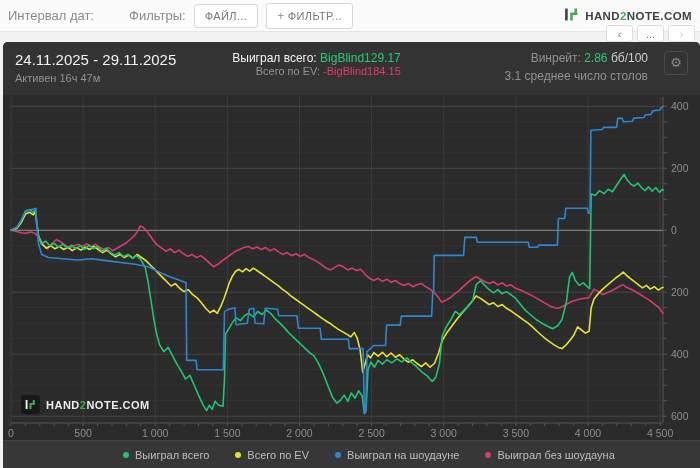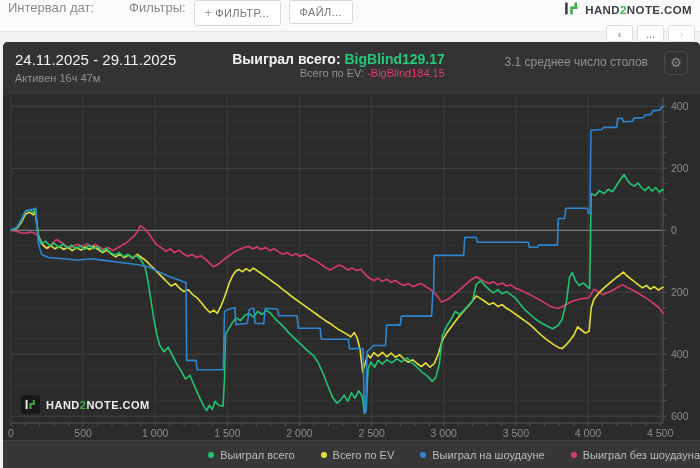--- a/index.html
+++ b/index.html
@@ -1,61 +1,61 @@
 <!DOCTYPE html>
 <html><head>
 <meta charset="utf-8">
 <style>
   *{margin:0;padding:0;box-sizing:border-box}
   html,body{width:700px;height:468px;overflow:hidden}
   body{position:relative;font-family:"Liberation Sans",sans-serif;background:#f2f2f2}
   
-  .topbar{height:32px;background:#fbfbfb;border-bottom:1px solid #e6e6e6;display:flex;align-items:flex-start;padding:0 8px;gap:8px;font-size:13px;color:#8a8a8a}
+  .topbar{height:32px;background:#fbfbfb;border-bottom:1px solid #e6e6e6;display:flex;align-items:center;padding:0 8px;gap:8px;font-size:13px;color:#8a8a8a}
   .tb-label{white-space:nowrap}
   .date-link{color:#3a3a3a;font-size:13.5px;border-bottom:1px solid #9a9a9a;cursor:pointer;white-space:nowrap;margin-right:2px}
   .caret{font-size:9px;color:#666;margin-left:2px}
   .tb-btn{background:#fff;border:1px solid #d7d7d7;border-radius:3px;font-size:11px;color:#777;padding:5px 10px;letter-spacing:.4px;white-space:nowrap;cursor:pointer}
   .plus{color:#999;margin-right:3px;font-size:12px}
   .brand{margin-left:auto;display:flex;align-items:center;gap:5px;font-weight:bold;font-size:11.5px;color:#3c4146;letter-spacing:.4px}
   .digit-green{color:#3fae4a}
   .nav-btns{position:absolute;top:25px;right:5px;display:flex;gap:4px;z-index:3}
   .nav-btn{width:27px;height:17px;background:#fff;border:1px solid #dcdcdc;border-radius:3px;color:#777;font-size:11px;line-height:14px;text-align:center;cursor:pointer}
   .nav-btn.dim{color:#c6c6c6}
   
   .panel{position:absolute;top:42px;left:3px;right:0;bottom:0;background:#2b2b2b;border-radius:5px 5px 0 0;overflow:hidden}
   .phead{display:flex;align-items:flex-start;height:53px;background:#333;padding:9px 12px 0 12px}
   .stat .t1{color:#f2f2f2;font-size:15px;font-weight:normal;white-space:nowrap}
   .stat .t2{color:#929292;font-size:11px;margin-top:4px;white-space:nowrap}
   .stat2{margin-left:28px}
   .won{margin-left:56px}
-  .won .t1{color:#f2f2f2;font-size:14px;font-weight:bold;white-space:nowrap}
+  .won .t1{color:#f2f2f2;font-size:12px;font-weight:normal;white-space:nowrap}
   .won .t2{color:#929292;font-size:11px;margin-top:0;text-align:right;white-space:nowrap}
   .green-val{color:#27c878}
   .pink-val{color:#e23b69}
   .wr{margin-left:auto;text-align:right;font-size:12px;color:#929292}
   .wr .units{color:#cfcfcf}
   .wr .t2{margin-top:4px}
   .gear-btn{margin-left:16px;width:24px;height:24px;border:1px solid #4a4a4a;border-radius:4px;background:transparent;color:#8a8a8a;font-size:13px;line-height:22px;text-align:center;cursor:pointer}
   .chart-wrap{position:relative;height:345px;background:#2b2b2b}
   svg text{font-family:"Liberation Sans",sans-serif;fill:#8d8d8d;font-size:10.5px}
   .watermark{position:absolute;left:18px;top:300px;display:flex;align-items:center;gap:6px}
   .wm-chip{width:19px;height:19px;background:#191919;border-radius:3px;display:flex;align-items:center;justify-content:center}
   .wm-text{font-size:11px;font-weight:bold;color:#ededed;letter-spacing:.5px}
-  .legendbar{height:28px;background:#373737;border-top:1px solid #424242;display:flex;align-items:center;justify-content:flex-end;gap:26px;padding-left:120px;font-size:11px;color:#bdbdbd}
+  .legendbar{height:28px;background:#373737;border-top:1px solid #424242;display:flex;align-items:center;justify-content:flex-start;gap:26px;padding-left:120px;font-size:11px;color:#bdbdbd}
   .leg-item{display:flex;align-items:center;gap:6px;cursor:pointer;white-space:nowrap}
   .leg-dot{width:6px;height:6px;border-radius:50%}
 </style>
 </head>
 <body>
 
 <div class="topbar">
   <span class="tb-label">Интервал дат:</span>
   <span class="tb-label" style="margin-left:27px">Фильтры:</span>
+  <button class="tb-btn">ФАЙЛ...</button>
   <button class="tb-btn"><span class="plus">+</span><span>ФИЛЬТР...</span></button>
-  <button class="tb-btn">ФАЙЛ...</button>
   <div class="brand">
     <span>
       <svg width="17" height="17" viewBox="0 0 20 20">
           <path d="M4 3 v14" stroke="#3c4146" stroke-width="3"></path>
           <path d="M10 17 v-8 h7 M15 3 v6" stroke="#3fae4a" stroke-width="3" fill="none"></path>
         </svg>
     </span>
     <span><span>HAND</span><span class="digit-green">2</span><span>NOTE.COM</span></span>
   </div>
 </div>
@@ -71,20 +71,21 @@
   <div class="phead">
     <div class="stat">
       <div class="t1">24.11.2025 - 29.11.2025</div>
       <div class="t2">Активен 16ч 47м</div>
     </div>
     <div class="won">
       <div class="t1"><span>Выиграл всего:</span> <span class="green-val">BigBlind129.17</span></div>
       <div class="t2"><span>Всего по EV:</span> <span class="pink-val">-BigBlind184.15</span></div>
     </div>
     <div class="wr">
+      <div><span>Винрейт:</span> <span class="green-val">2.86</span> <span class="units">бб/100</span></div>
       <div class="t2">3.1 среднее число столов</div>
     </div>
     <button class="gear-btn">⚙</button>
   </div>
 
   <div class="chart-wrap">
     <svg width="697" height="345" viewBox="0 0 697 345">
         <g>
           <line x1="8.0" y1="2" x2="8.0" y2="328" stroke="#3c3c3c" stroke-width="1"></line>
           <line x1="80.1" y1="2" x2="80.1" y2="328" stroke="#3c3c3c" stroke-width="1"></line>

